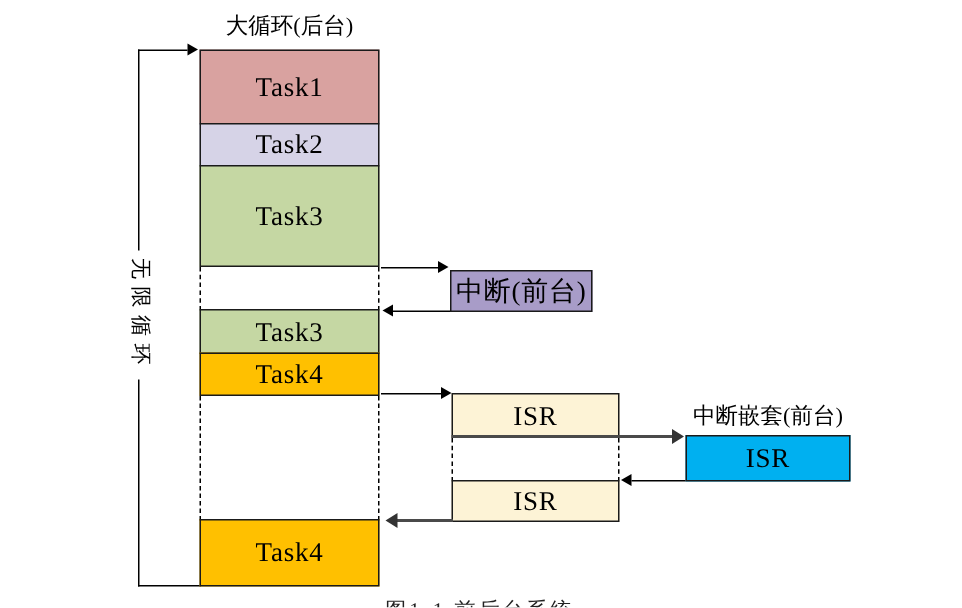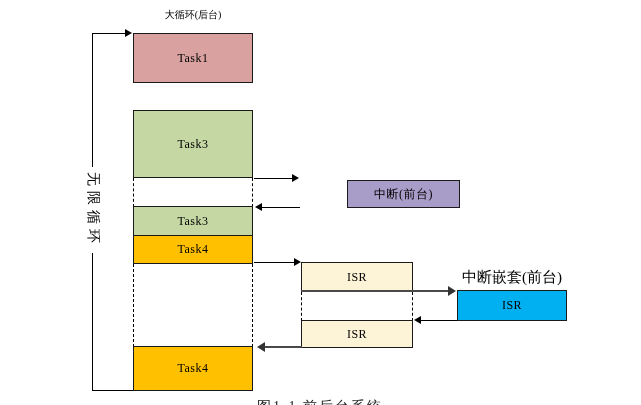--- a/index.html
+++ b/index.html
@@ -6,37 +6,37 @@
   .stage{
     position:relative;width:641px;height:405px;background:#fff;overflow:hidden;
     font-family:"Liberation Serif","DejaVu Serif",serif;color:#000;
   }
   .hline{position:absolute;height:1px;background:#000;}
   .vline{position:absolute;width:1px;background:#000;}
   .thickline{position:absolute;height:2px;background:#4a4a4a;}
   .box{
     position:absolute;border:1px solid #1a1a1a;box-sizing:border-box;
     display:flex;align-items:center;justify-content:center;
-    font-size:12px;letter-spacing:0.5px;
+    font-size:18px;letter-spacing:0.5px;
   }
   .gapbox{
     position:absolute;box-sizing:border-box;
     border-left:1px dashed #000;border-right:1px dashed #000;background:#fff;
   }
   .ah-r{position:absolute;width:0;height:0;
     border-top:4px solid transparent;border-bottom:4px solid transparent;
     border-left:7px solid #000;}
   .ah-l{position:absolute;width:0;height:0;
     border-top:4px solid transparent;border-bottom:4px solid transparent;
     border-right:7px solid #000;}
   .ah-r.big{border-top-width:5px;border-bottom-width:5px;border-left:8px solid #333;}
   .ah-l.big{border-top-width:5px;border-bottom-width:5px;border-right:8px solid #333;}
   .title{
     position:absolute;left:124px;top:8px;width:138px;text-align:center;
-    font-size:10px;white-space:nowrap;
+    font-size:15px;white-space:nowrap;
   }
   .nested-title{
     position:absolute;left:443px;top:268px;width:138px;text-align:center;
     font-size:15px;white-space:nowrap;
   }
   .loop-label{
     position:absolute;left:93px;top:210px;transform:translate(-50%,-50%) rotate(90deg);
     font-size:14px;letter-spacing:5px;background:#fff;padding:0 5px;white-space:nowrap;
   }
   .caption{
@@ -53,38 +53,41 @@
 
   <div class="vline" style="left:92px;top:33px;height:358px;"></div>
   <div class="hline" style="left:92px;top:33px;width:33px;"></div>
   <div class="ah-r" style="left:125px;top:29px;"></div>
   <div class="hline" style="left:92px;top:390px;width:42px;"></div>
   <div class="loop-label">无限循环</div>
 
   <div class="box" style="left: 133px; top: 33px; width: 120px; height: 50px; background-color: rgb(217, 162, 160);">
     <span>Task1</span>
   </div>
+  <div class="box" style="left: 133px; top: 82px; width: 120px; height: 29px; background-color: rgb(214, 211, 231);">
+    <span>Task2</span>
+  </div>
   <div class="box" style="left: 133px; top: 110px; width: 120px; height: 68px; background-color: rgb(197, 215, 163);">
     <span>Task3</span>
   </div>
   <div class="gapbox" style="left:133px;top:178px;width:120px;height:29px;"></div>
   <div class="box" style="left: 133px; top: 206px; width: 120px; height: 30px; background-color: rgb(197, 215, 163);">
     <span>Task3</span>
   </div>
   <div class="box" style="left: 133px; top: 235px; width: 120px; height: 29px; background-color: rgb(255, 192, 0);">
     <span>Task4</span>
   </div>
   <div class="gapbox" style="left:133px;top:264px;width:120px;height:83px;"></div>
   <div class="box" style="left: 133px; top: 346px; width: 120px; height: 45px; background-color: rgb(255, 192, 0);">
     <span>Task4</span>
   </div>
 
   <div class="hline" style="left:254px;top:178px;width:38px;"></div>
   <div class="ah-r" style="left:292px;top:174px;"></div>
-  <div class="box" style="left: 300px; top: 180px; width: 113px; height: 28px; background-color: rgb(168, 156, 200); margin-left: 47px;">
+  <div class="box" style="left: 300px; top: 180px; width: 95px; height: 28px; background-color: rgb(168, 156, 200);">
     <span>中断(前台)</span>
   </div>
   <div class="hline" style="left:262px;top:207px;width:38px;"></div>
   <div class="ah-l" style="left:255px;top:203px;"></div>
 
   <div class="hline" style="left:254px;top:262px;width:40px;"></div>
   <div class="ah-r" style="left:294px;top:258px;"></div>
   <div class="box" style="left: 301px; top: 262px; width: 112px; height: 30px; background-color: rgb(253, 243, 214);">
     <span>ISR</span>
   </div>

